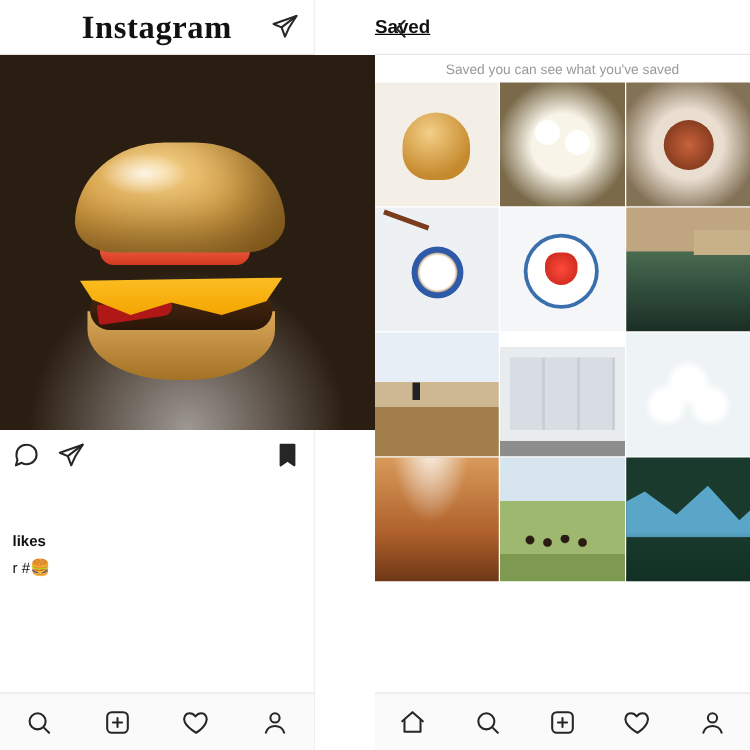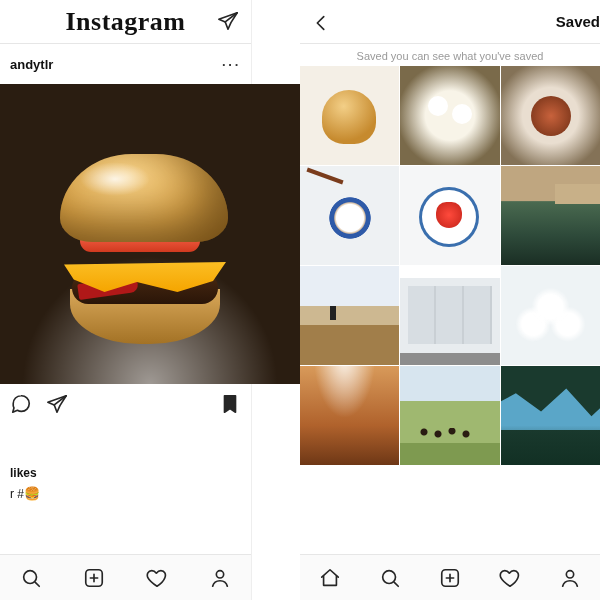--- a/index.html
+++ b/index.html
@@ -29,21 +29,21 @@
   .bun-top { position: absolute; left: 60px; top: 70px; width: 168px; height: 88px; background: radial-gradient(ellipse at 40% 25%, #f7d38a, #d8a043 55%, #b37820); border-radius: 90px 90px 40px 40px/80px 80px 30px 30px; box-shadow: inset -24px -20px 40px rgba(0,0,0,0.35); }
   .gloss { position: absolute; left: 80px; top: 78px; width: 70px; height: 34px; background: radial-gradient(ellipse, rgba(255,255,255,0.8), rgba(255,255,255,0) 70%); border-radius: 50%; }
 
   .post-actions { height: 40px; display: flex; align-items: center; padding: 0 10px; gap: 14px; }
   .post-actions .spacer { flex: 1; }
   .post-meta { padding: 0 10px 6px; font-size: 12px; font-weight: 700; color: #111; margin-top: 42px; }
   .post-cap { padding: 0 10px 6px; font-size: 12px; color: #111; }
   .post-cap .emoji { font-size: 13px; }
 
   
-  .saved-header { height: 44px; display: flex; align-items: center; justify-content: flex-end; border-bottom: 1px solid #e6e6e6; position: relative; }
+  .saved-header { height: 44px; display: flex; align-items: center; justify-content: flex-start; border-bottom: 1px solid #e6e6e6; position: relative; text-decoration: underline; }
   .back-icon { position: absolute; left: 10px; top: 12px; }
   .saved-title { font-size: 15px; font-weight: 600; color: #111; }
   .saved-hint { font-size: 11px; color: #9a9a9a; text-align: center; padding: 6px 0 4px; }
   .grid { display: grid; grid-template-columns: repeat(3, 1fr); grid-auto-rows: 99px; gap: 1px; width: 300px; }
   .tile { width: 100%; height: 100%; position: relative; overflow: hidden; }
   
   .t0 { background:#f4efe6; } 
   .t0::after{content:"";position:absolute;left:22px;top:24px;width:54px;height:54px;border-radius:50% 50% 40% 40%;background:radial-gradient(circle at 40% 30%, #f3cf87,#c68a2e 70%);}
   .t1 { background: radial-gradient(circle at 50% 50%, #f8f4e8 35%, #7a6a4a 75%); } 
   .t1::before{content:"";position:absolute;left:28px;top:30px;width:20px;height:20px;background:#fff;border-radius:50%;}
@@ -91,24 +91,20 @@
       <span class="ig-logo">Instagram</span>
       <span class="ico dm-icon">
         <svg viewBox="0 0 24 24">
             <path d="M22 3 2 10l7 3 3 8 3.2-7.2L22 3z"></path>
             <path d="M22 3 9 13"></path>
           </svg>
       </span>
     </div>
 
     <div class="post">
-      <div class="post-head">
-        <span>andytlr</span>
-        <span class="more">···</span>
-      </div>
 
       <div class="post-img">
         <div class="plate-shadow"></div>
         <div class="bun-bottom"></div>
         <div class="patty"></div>
         <div class="ketchup"></div>
         <div class="cheese"></div>
         <div class="tomato"></div>
         <div class="onion"></div>
         <div class="bun-top"></div>

